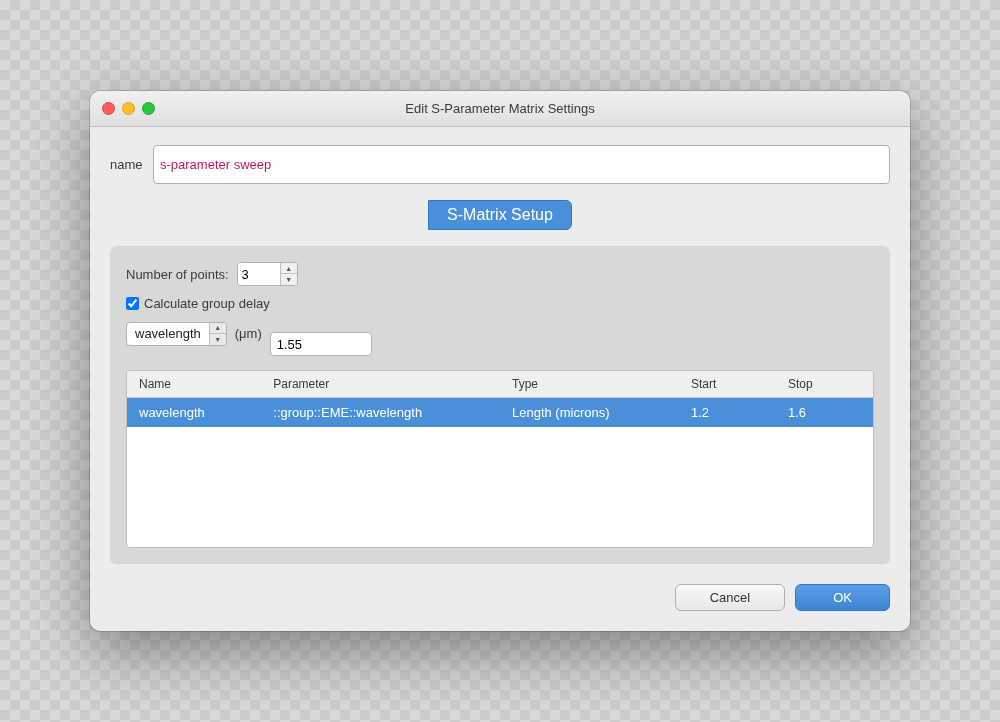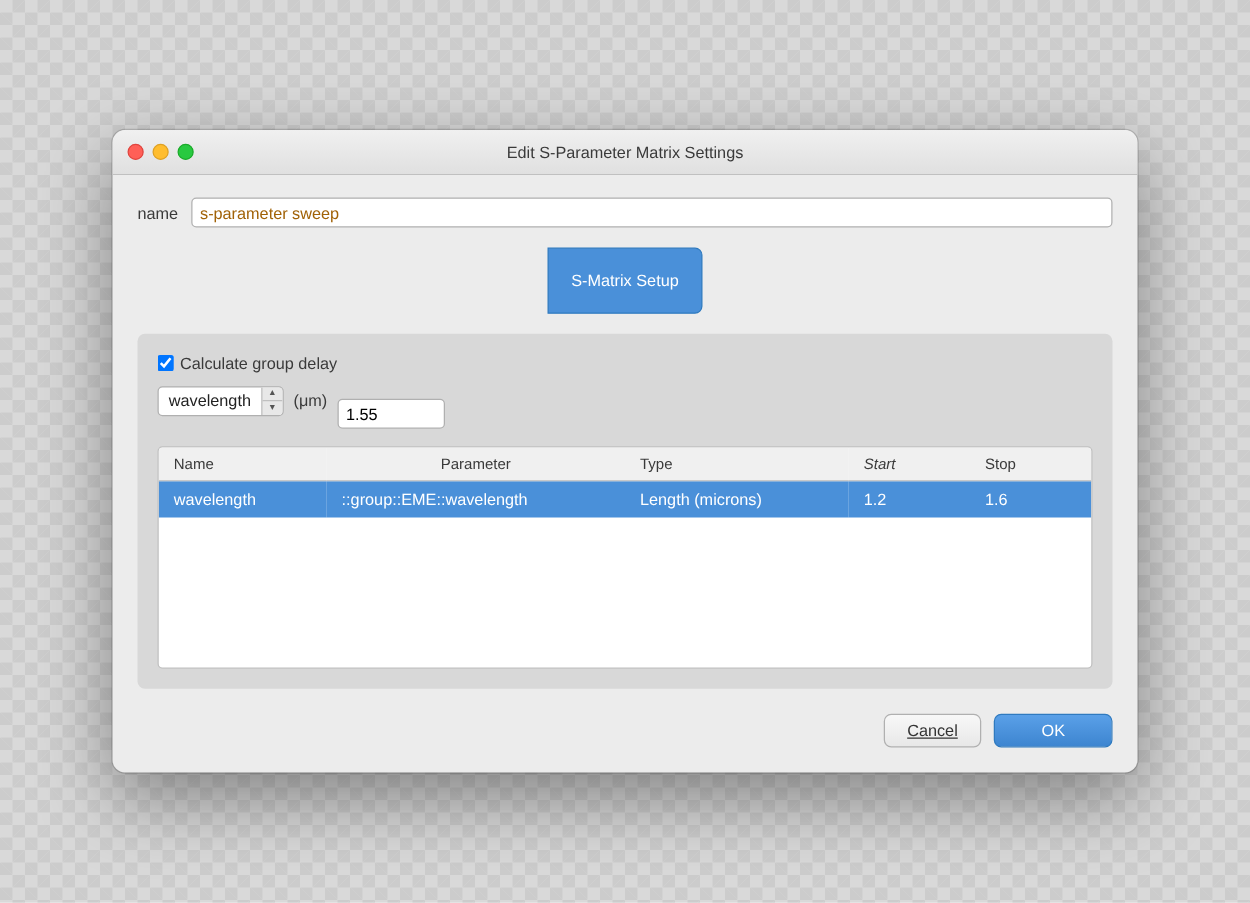--- a/index.html
+++ b/index.html
@@ -77,40 +77,40 @@
     }
 
     .name-label {
       font-size: 13px;
       color: #3a3a3a;
       min-width: 35px;
     }
 
     .name-input {
       flex: 1;
-      height: 24px;
+      height: 39px;
       border: 1px solid #b0b0b0;
       border-radius: 4px;
       padding: 0 6px;
       font-size: 13px;
       background: white;
-      color: #a16207;
+      color: #be185d;
       outline: none;
     }
 
     .tabs-row {
       display: flex;
       justify-content: center;
       margin-bottom: 16px;
       gap: 0;
     }
 
     .tab-btn {
-      padding: 18px 18px;
-      font-size: 13px;
+      padding: 5px 18px;
+      font-size: 16px;
       cursor: pointer;
       border: 1px solid #b0b0b0;
       background: #e0e0e0;
       color: #333;
       outline: none;
     }
 
     .tab-btn:first-child {
       border-radius: 6px 0 0 6px;
     }
@@ -252,21 +252,21 @@
     }
 
     .dropdown-btn:first-child { border-bottom: 1px solid #c0c0c0; }
 
     .unit-label {
       font-size: 13px;
       color: #3a3a3a;
     }
 
     .value-input {
-      width: 86px;
+      width: 102px;
       height: 24px;
       border: 1px solid #b0b0b0;
       border-radius: 4px;
       padding: 0 6px;
       font-size: 13px;
       background: white;
       outline: none;
       margin-top: 21px;
     }
 
@@ -291,23 +291,23 @@
 
     thead th {
       padding: 6px 12px;
       text-align: left;
       font-weight: 500;
       color: #3a3a3a;
       font-size: 12px;
     }
 
     thead th:nth-child(1) { width: 18%; }
-    thead th:nth-child(2) { width: 32%; text-align: center; }
+    thead th:nth-child(2) { width: 32%; }
     thead th:nth-child(3) { width: 24%; }
-    thead th:nth-child(4) { width: 13%; font-style: italic; }
+    thead th:nth-child(4) { width: 13%; }
     thead th:nth-child(5) { width: 13%; }
 
     tbody tr.selected {
       background: #4a90d9;
     }
 
     tbody td {
       padding: 7px 12px;
       color: #3a3a3a;
       border: none;
@@ -323,29 +323,28 @@
 
     .footer {
       display: flex;
       justify-content: flex-end;
       align-items: center;
       gap: 10px;
       padding-top: 4px;
     }
 
     .btn-cancel {
-      padding: 5px 18px;
+      padding: 5px 34px;
       font-size: 13px;
       border: 1px solid #b0b0b0;
       background: linear-gradient(to bottom, #f8f8f8, #e8e8e8);
       border-radius: 6px;
       cursor: pointer;
       color: #333;
       outline: none;
-      text-decoration: underline;
     }
 
     .btn-ok {
       padding: 5px 37px;
       font-size: 13px;
       border: 1px solid #2f7abf;
       background: linear-gradient(to bottom, #5aa0e8, #3d85d0);
       border-radius: 6px;
       cursor: pointer;
       color: white;
@@ -370,20 +369,30 @@
     <div class="name-row">
       <span class="name-label">name</span>
       <input class="name-input" type="text" value="s-parameter sweep" style="">
     </div>
 
     <div class="tabs-row">
       <button class="tab-btn active">S-Matrix Setup</button>
     </div>
 
     <div class="panel">
+      <div class="points-row">
+        <span class="points-label">Number of points:</span>
+        <div class="spinner-wrap">
+          <input class="spinner-input" type="text" value="3" style="">
+          <div class="spinner-arrows">
+            <button class="spinner-btn">▲</button>
+            <button class="spinner-btn">▼</button>
+          </div>
+        </div>
+      </div>
 
       <div class="checkbox-row">
         <input type="checkbox" checked="" style="">
         <span class="checkbox-label">Calculate group delay</span>
       </div>
 
       <div class="wavelength-row">
         <div class="dropdown-wrap">
           <span class="dropdown-label">wavelength</span>
           <div class="dropdown-arrows">

